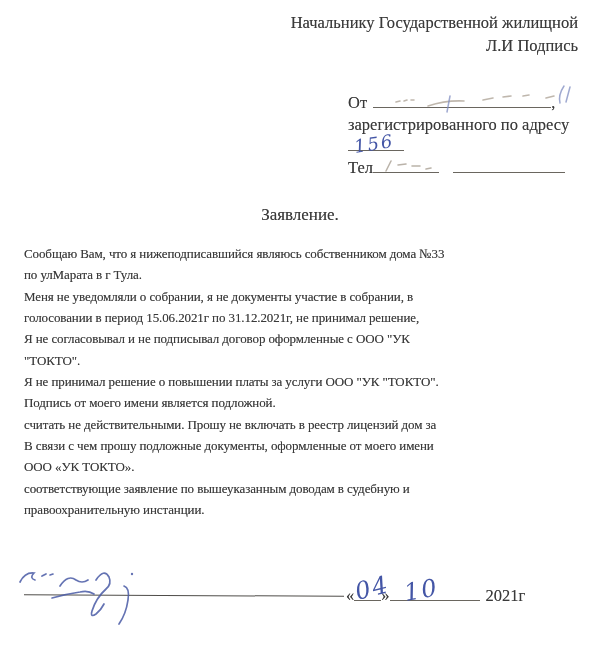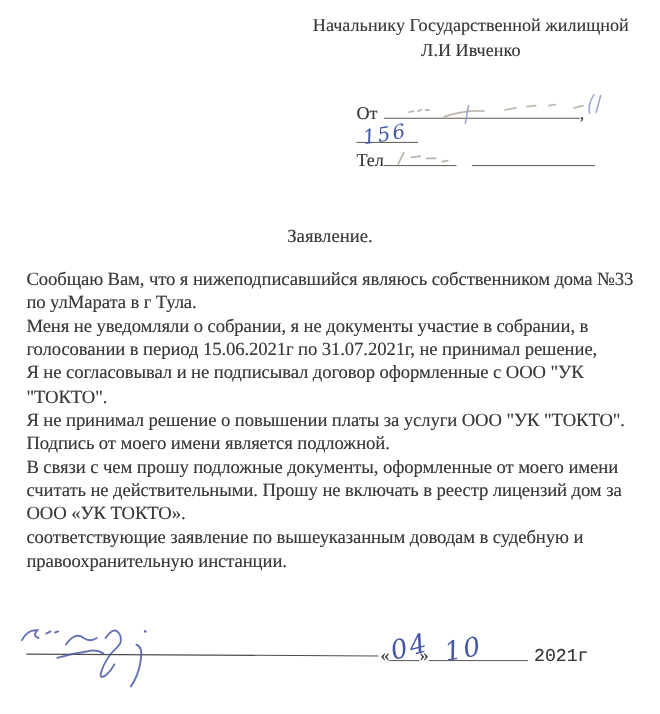--- a/index.html
+++ b/index.html
@@ -10,25 +10,25 @@
     background:#ffffff;
     font-family:"Liberation Serif","DejaVu Serif",serif;
     color:#3a3a3a;
     overflow:hidden;
     text-shadow:0 0 .4px rgba(70,70,70,.55);
   }
   .abs{position:absolute;}
   .nowrap{white-space:nowrap;}
 
   
-  .recipient{top:12px;left:278px;width:300px;text-align:center;
+  .recipient{top:12px;left:278px;width:300px;text-align:right;
     font-size:16.5px;line-height:22.5px;font-family:Liberation Serif, serif;}
 
   
-  .sender{top:92px;left:324px;font-size:16.5px;line-height:21.5px;width:245px;}
+  .sender{top:92px;left:348px;font-size:16.5px;line-height:21.5px;width:245px;}
   .sender .line{position:relative;height:21.5px;white-space:nowrap;}
   .uline{display:inline-block;border-bottom:1.4px solid #6a665f;position:relative;vertical-align:baseline;}
   .u-from{width:178px;margin-left:6px;}
   .u-apt{width:56px;}
   .u-tel1{width:66px;}
   .u-tel2{width:112px;margin-left:14px;}
 
   
   .hand{
     position:absolute;
@@ -39,60 +39,61 @@
     letter-spacing:2px;
   }
   .hand-apt{font-size:18px;left:6px;top:-17px;transform:rotate(-9deg);}
   .hand-day{font-size:24px;left:1px;top:-26px;transform:rotate(-14deg);}
   .hand-month{font-size:24px;left:14px;top:-24px;transform:rotate(-10deg);}
 
   
   .doc-title{top:205px;left:0;width:600px;text-align:center;font-size:17px;}
 
   
-  .body{top:243px;left:24px;width:556px;font-size:17px;line-height:21.35px;letter-spacing:-0.1px;}
+  .body{top:243px;left:24px;width:556px;font-size:13px;line-height:21.35px;letter-spacing:-0.1px;}
   .body .bline{white-space:nowrap;}
   .body .indent{padding-left:30px;}
 
   
   .sig-rule{top:595px;left:24px;width:320px;border-top:1.5px solid #4f4d49;transform:rotate(0.3deg);}
   .date-row{top:586px;left:346px;font-size:16.5px;white-space:nowrap;}
   .u-day{width:27px;}
   .u-month{width:90px;margin-right:4px;}
-  .year{margin-left:2px;font-family:Liberation Mono, monospace;}
+  .year{margin-left:2px;}
 
   svg{display:block;}
 </style>
 </head>
 <body>
 
 <div class="page">
 
   <div class="abs recipient">
     <div class="nowrap">Начальнику Государственной жилищной</div>
-    <div class="nowrap">Л.И Ивченко</div>
+    <div class="nowrap">Л.И Подпись</div>
   </div>
 
   <div class="abs sender">
     <div class="line">
       <span>От</span><span class="uline u-from"></span><span>,</span>
       
       <svg class="abs" style="left:40px;top:-8px;" width="190" height="30" viewBox="0 0 190 30">
         <g fill="none" stroke="#b9b0a5" stroke-width="1.6" stroke-linecap="round" opacity="0.9">
           <path d="M8 18 l4 -1 M16 17 l3 -1 M23 16 l3 0"></path>
           <path d="M40 22 q18 -6 36 -5"></path>
           <path d="M95 16 l10 -2 M115 13 l8 -1 M135 12 l6 -1"></path>
           <path d="M158 14 l8 -2"></path>
         </g>
         <g fill="none" stroke="#7f8cc0" stroke-width="1.5" stroke-linecap="round" opacity="0.75">
           <path d="M62 12 l-3 16"></path>
           <path d="M176 2 q-6 9 -4 17 M182 3 l-4 15"></path>
         </g>
       </svg>
     </div>
+    <div class="line">зарегистрированного по адресу</div>
     <div class="line">
       <span class="uline u-apt"><span class="hand hand-apt">156</span></span>
     </div>
     <div class="line">
       <span>Тел</span><span class="uline u-tel1"></span><span class="uline u-tel2"></span>
       
       <svg class="abs" style="left:32px;top:0px;" width="70" height="20" viewBox="0 0 70 20">
         <g fill="none" stroke="#b3aba0" stroke-width="1.6" stroke-linecap="round" opacity="0.9">
           <path d="M6 14 l5 -10"></path>
           <path d="M18 8 l8 -1 M32 9 l8 0"></path>
@@ -101,27 +102,27 @@
       </svg>
     </div>
   </div>
 
   <div class="abs doc-title">Заявление.</div>
 
   <div class="abs body">
     <div class="bline">Сообщаю Вам, что я нижеподписавшийся являюсь собственником дома №33</div>
     <div class="bline">по улМарата в  г Тула.</div>
     <div class="bline">Меня не уведомляли о собрании, я не документы участие в собрании, в</div>
-    <div class="bline">голосовании в период 15.06.2021г по 31.07.2021г, не принимал решение,</div>
+    <div class="bline">голосовании в период 15.06.2021г по 31.12.2021г, не принимал решение,</div>
     <div class="bline">Я не согласовывал и не подписывал договор оформленные с ООО "УК</div>
     <div class="bline">"ТОКТО".</div>
     <div class="bline">Я не принимал решение о повышении платы за услуги ООО "УК "ТОКТО".</div>
     <div class="bline">Подпись от моего имени является подложной.</div>
+    <div class="bline">считать не действительными. Прошу не включать в реестр лицензий дом за</div>
     <div class="bline">В связи с чем прошу подложные документы, оформленные от моего имени</div>
-    <div class="bline">считать не действительными. Прошу не включать в реестр лицензий дом за</div>
     <div class="bline">ООО «УК ТОКТО».</div>
     <div class="bline">соответствующие заявление по вышеуказанным доводам в судебную и</div>
     <div class="bline">правоохранительную инстанции.</div>
   </div>
 
   <div class="abs sig-rule"></div>
 
   <svg class="abs" style="left:8px;top:556px;" width="150" height="80" viewBox="0 0 150 80">
     <g fill="none" stroke="#4a5ba6" stroke-width="1.7" stroke-linecap="round" opacity="0.85">
       <path d="M12 26 q5 -10 14 -9 q-5 5 1 7"></path>

